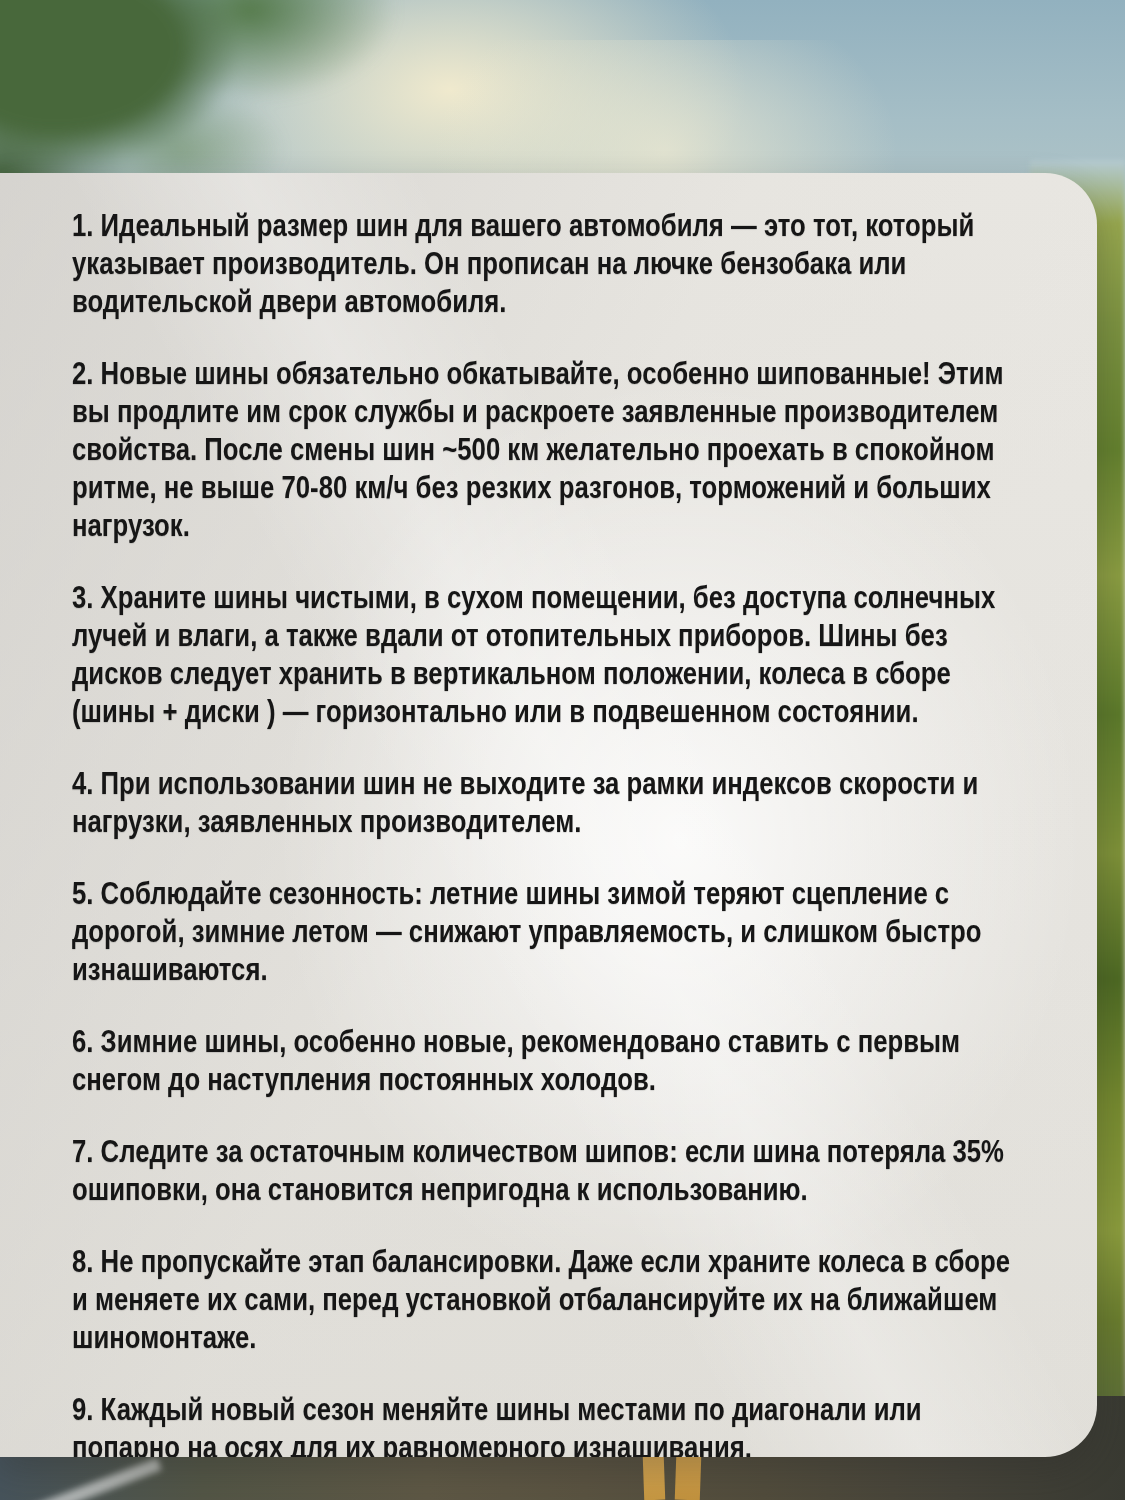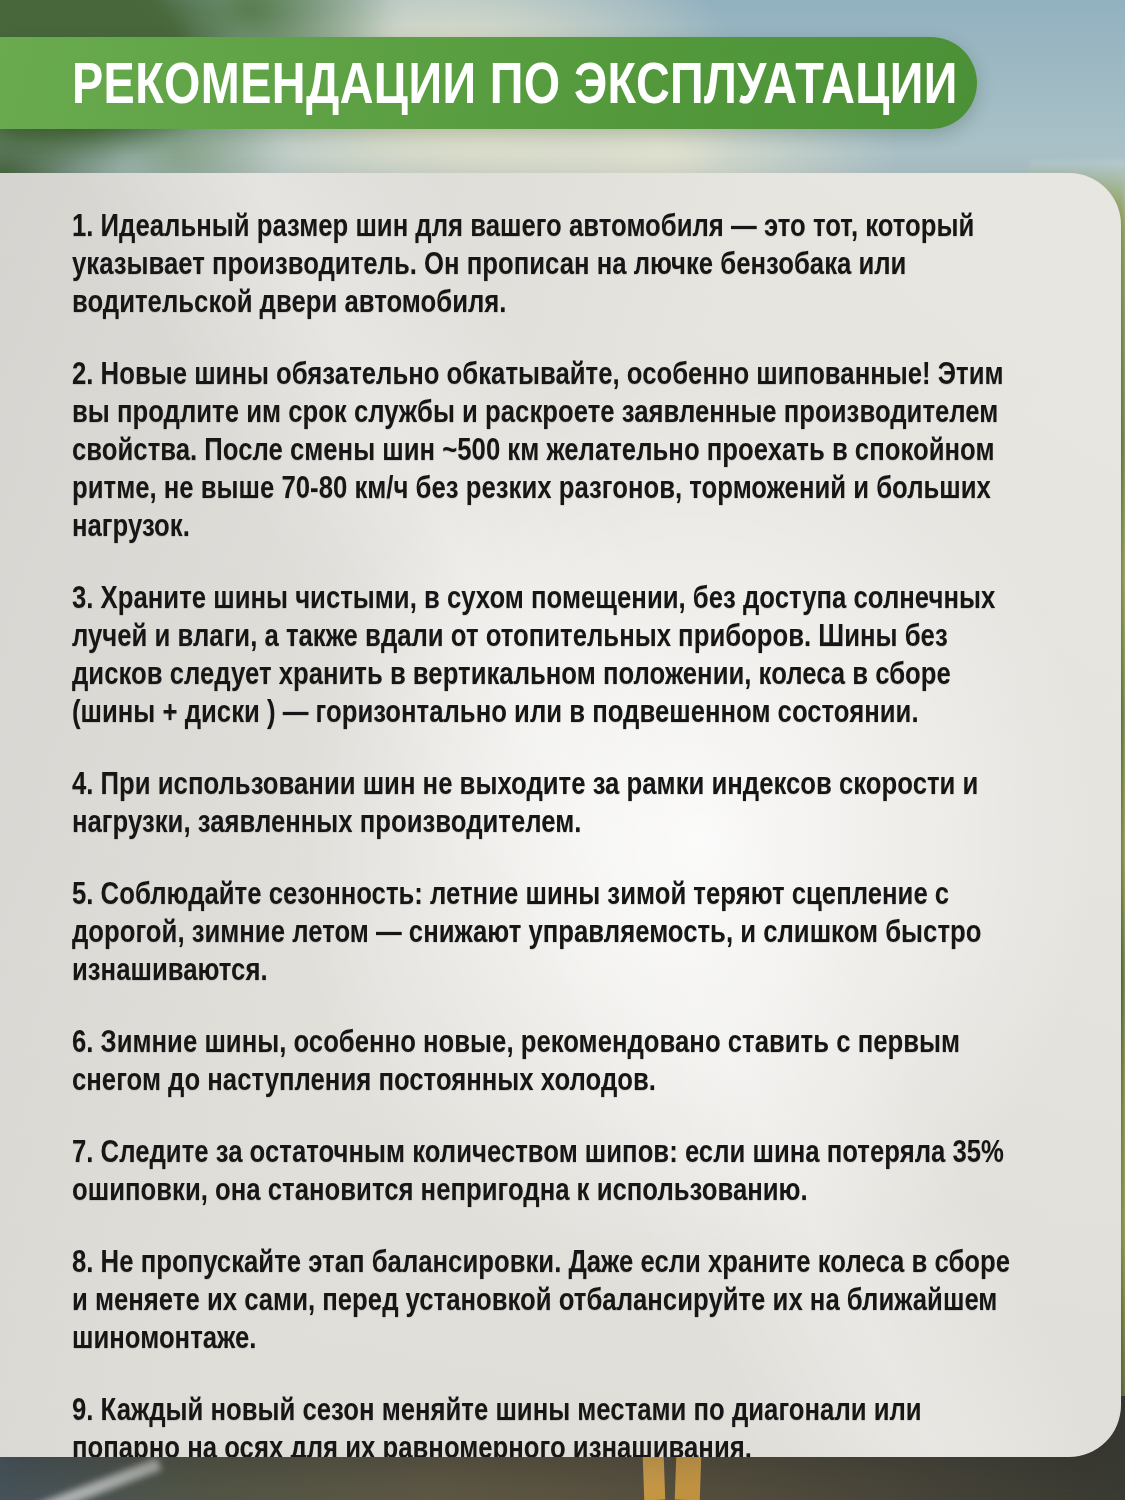--- a/index.html
+++ b/index.html
@@ -84,21 +84,20 @@
   
   .card {
     position: absolute; left: 0; top: 173px; width: 1097px; height: 1284px;
     border-radius: 0 52px 52px 0; overflow: hidden;
     box-shadow: 0 14px 34px rgba(40,40,40,0.28);
     background:
       linear-gradient(62deg, rgba(255,255,255,0) 42%, rgba(255,255,255,0.28) 52%, rgba(255,255,255,0) 62%),
       radial-gradient(ellipse 560px 640px at 62% 52%, rgba(255,255,255,0.82), rgba(255,255,255,0) 72%),
       linear-gradient(115deg, rgba(197,195,191,0.55) 0%, rgba(222,220,215,0.25) 45%, rgba(236,234,229,0.12) 100%),
       linear-gradient(180deg, #eae8e3 0%, #e5e3de 60%, #dfddd7 100%);
-    padding-left: 24px;
   }
   .card-text {
     position: absolute; left: 72px; top: 34px; width: 1150px;
     transform: scaleX(0.83); transform-origin: 0 0;
   }
   .card-text p {
     margin: 0 0 34px 0;
     font-weight: 700; font-size: 31px; line-height: 38px;
     color: var(--text-dark, #161616);
     text-shadow: 0 1px 1px rgba(0,0,0,0.12);
@@ -126,17 +125,14 @@
       <p>3. Храните шины чистыми, в сухом помещении, без доступа солнечных лучей и влаги, а также вдали от отопительных приборов. Шины без дисков следует хранить в вертикальном положении, колеса в сборе (шины + диски ) — горизонтально или в подвешенном состоянии.</p>
       <p>4. При использовании шин не выходите за рамки индексов скорости и нагрузки, заявленных производителем.</p>
       <p>5. Соблюдайте сезонность: летние шины зимой теряют сцепление с дорогой, зимние летом — снижают управляемость, и слишком быстро изнашиваются.</p>
       <p>6. Зимние шины, особенно новые, рекомендовано ставить с первым снегом до наступления постоянных холодов.</p>
       <p>7. Следите за остаточным количеством шипов: если шина потеряла 35% ошиповки, она становится непригодна к использованию.</p>
       <p>8. Не пропускайте этап балансировки. Даже если храните колеса в сборе и меняете их сами, перед установкой отбалансируйте их на ближайшем шиномонтаже.</p>
       <p>9. Каждый новый сезон меняйте шины местами по диагонали или попарно на осях для их равномерного изнашивания.</p>
     </div>
   </div>
 
-  <div class="banner">
-    <div class="banner-title">РЕКОМЕНДАЦИИ ПО ЭКСПЛУАТАЦИИ</div>
-  </div>
 
 </div>
 
 </body></html>

